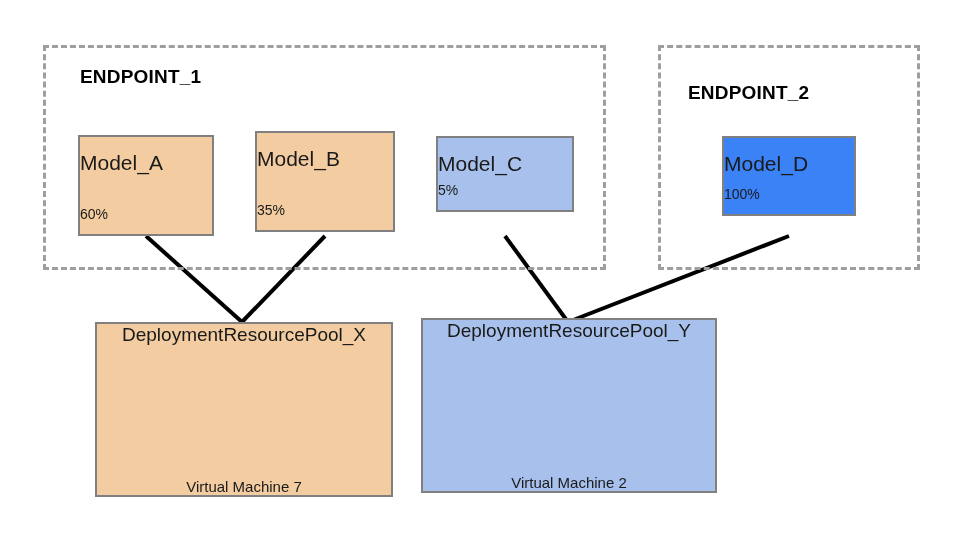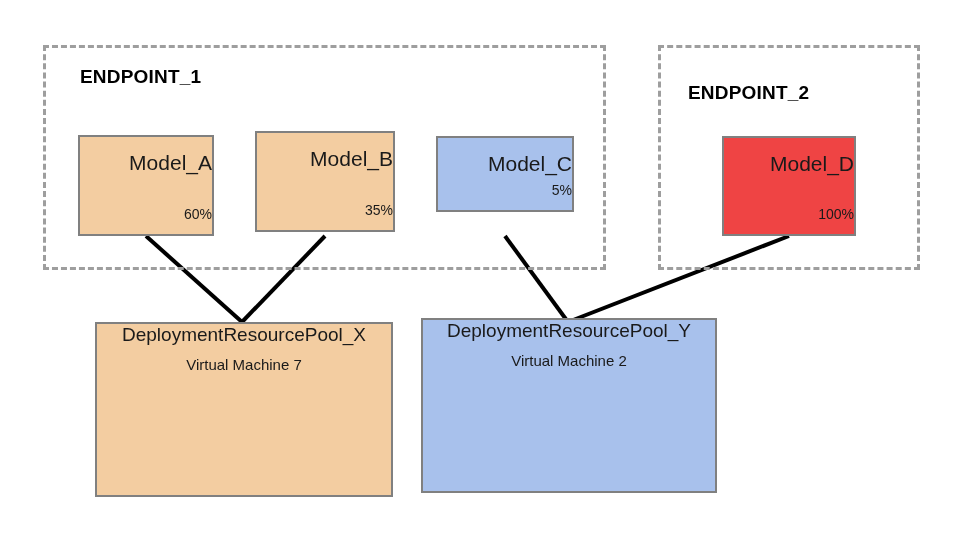--- a/index.html
+++ b/index.html
@@ -46,21 +46,21 @@
     white-space: nowrap;
     z-index: 4;
   }
   
   .model-box {
     position: absolute;
     box-sizing: border-box;
     border: 2px solid #808080;
     display: flex;
     flex-direction: column;
-    align-items: flex-end;
+    align-items: flex-start;
     z-index: 3;
   }
   .model-name {
     font-size: 21px;
     color: #1a1a1a;
     margin-top: 14px;
     white-space: nowrap;
   }
   .model-pct {
     font-size: 14px;
@@ -70,21 +70,21 @@
     white-space: nowrap;
   }
   
   .pool-box {
     position: absolute;
     box-sizing: border-box;
     border: 2px solid #808080;
     display: flex;
     flex-direction: column;
     align-items: center;
-    justify-content: flex-start;
+    justify-content: space-between;
     z-index: 3;
   }
   .pool-name {
     font-size: 19px;
     color: #1a1a1a;
     white-space: nowrap;
   }
   .pool-sub {
     font-size: 15px;
     color: #1a1a1a;
@@ -118,21 +118,21 @@
   <div class="model-box" style="left:255px; top:131px; width:140px; height:101px; background:#f3cda1;">
     <div class="model-name">Model_B</div>
     <div class="model-pct">35%</div>
   </div>
 
   <div class="model-box" style="left:436px; top:136px; width:138px; height:76px; background:#a8c1ec;">
     <div class="model-name">Model_C</div>
     <div class="model-pct">5%</div>
   </div>
 
-  <div class="model-box" style="left:722px; top:136px; width:134px; height:100px; background:#ef4444;">
+  <div class="model-box" style="left:722px; top:136px; width:134px; height:80px; background:#3b82f6;">
     <div class="model-name">Model_D</div>
     <div class="model-pct">100%</div>
   </div>
 
   <div class="pool-box" style="left:95px; top:322px; width:298px; height:175px; background:#f3cda1;">
     <div class="pool-name">DeploymentResourcePool_X</div>
     <div class="pool-sub">Virtual Machine 7</div>
   </div>
 
   <div class="pool-box" style="left:421px; top:318px; width:296px; height:175px; background:#a8c1ec;">

